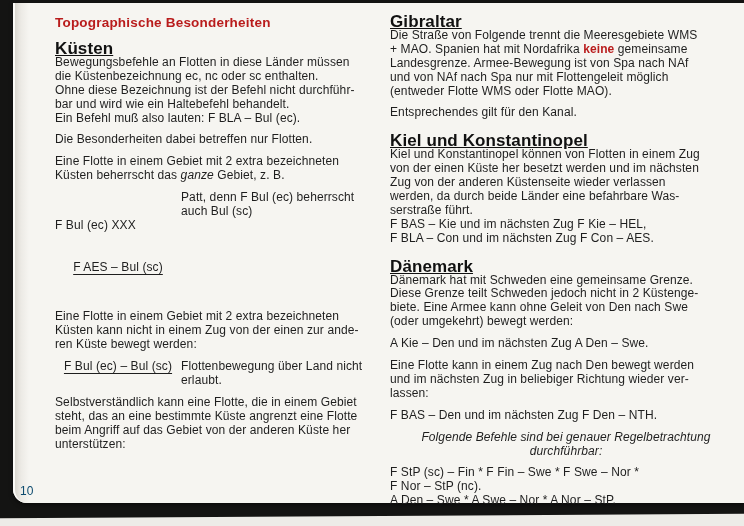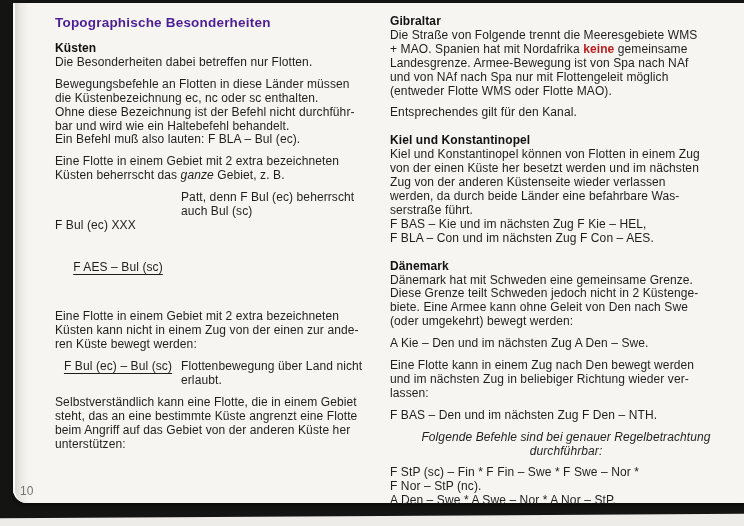--- a/index.html
+++ b/index.html
@@ -30,62 +30,62 @@
     position:absolute; left:0; top:0; bottom:0; width:14px;
     border-left:2px solid #fbfaf7;
     background:linear-gradient(90deg,#d9d6cf 0,#eceae5 6px,#f6f5f1 14px);
     border-radius:0 0 0 14px;
   }
   .col { position:absolute; top:12px; color:#1e1e1e; font-size:12px; line-height:13.9px; letter-spacing:.1px; }
   .col-left  { left:42px;  width:328px; }
   .col-right { left:377px; width:352px; }
   h1 {
     margin:0 0 12px; font-size:13.5px; line-height:15px;
-    font-weight:700; color:#4c1d95; letter-spacing:.2px;
+    font-weight:700; color:#b91c1c; letter-spacing:.2px;
   }
-  h2 { margin:0; font-size:12px; line-height:13.9px; font-weight:700; color:#111; }
+  h2 { margin:0; font-size:17px; line-height:13.9px; font-weight:700; color:#111;text-decoration:underline; }
   p, .para { margin:0 0 8px; }
   .lines { white-space:pre; }
   .mb-lg { margin-bottom:14px; }
   .example { display:flex; margin:0 0 8px; }
   .ex-left { flex:0 0 126px; white-space:pre; }
   .ex-right { flex:1; white-space:pre; }
   .underlined { text-decoration:underline; text-underline-offset:2.5px;text-align:center; }
   em { font-style:italic;margin-top:24px; }
   strong { font-weight:700; color:#b91c1c; }
   .italic-note { font-style:italic;text-align:center; }
   .page-number {
     position:absolute; left:7px; top:481px;
-    font-size:12px; color:#737373;
+    font-size:12px; color:#0c4a6e;
   }
 </style>
 </head>
 <body>
 
 <div class="scan">
   <div class="below-strip"></div>
 
   <main class="page">
     <div class="page-edge"></div>
 
     <div class="col col-left">
       <h1>Topographische Besonderheiten</h1>
 
 
       <section>
         <h2>Küsten</h2>
       </section>
 
-      <p class="lines">Die Besonderheiten dabei betreffen nur Flotten.</p>
-
       <p class="lines">Bewegungsbefehle an Flotten in diese Länder müssen
 die Küstenbezeichnung ec, nc oder sc enthalten.
 Ohne diese Bezeichnung ist der Befehl nicht durchführ-
 bar und wird wie ein Haltebefehl behandelt.
 Ein Befehl muß also lauten: F BLA – Bul (ec).</p>
+
+      <p class="lines">Die Besonderheiten dabei betreffen nur Flotten.</p>
 
       <p class="lines"><span>Eine Flotte in einem Gebiet mit 2 extra bezeichneten</span><br><span>Küsten beherrscht das </span><em>ganze</em><span> Gebiet, z. B.</span></p>
 
       <div class="example">
         <div class="ex-left">
           <div>F Bul (ec) XXX</div>
           <div class="underlined">F AES – Bul (sc)</div>
         </div>
         <div class="ex-right">Patt, denn F Bul (ec) beherrscht
 auch Bul (sc)</div>

